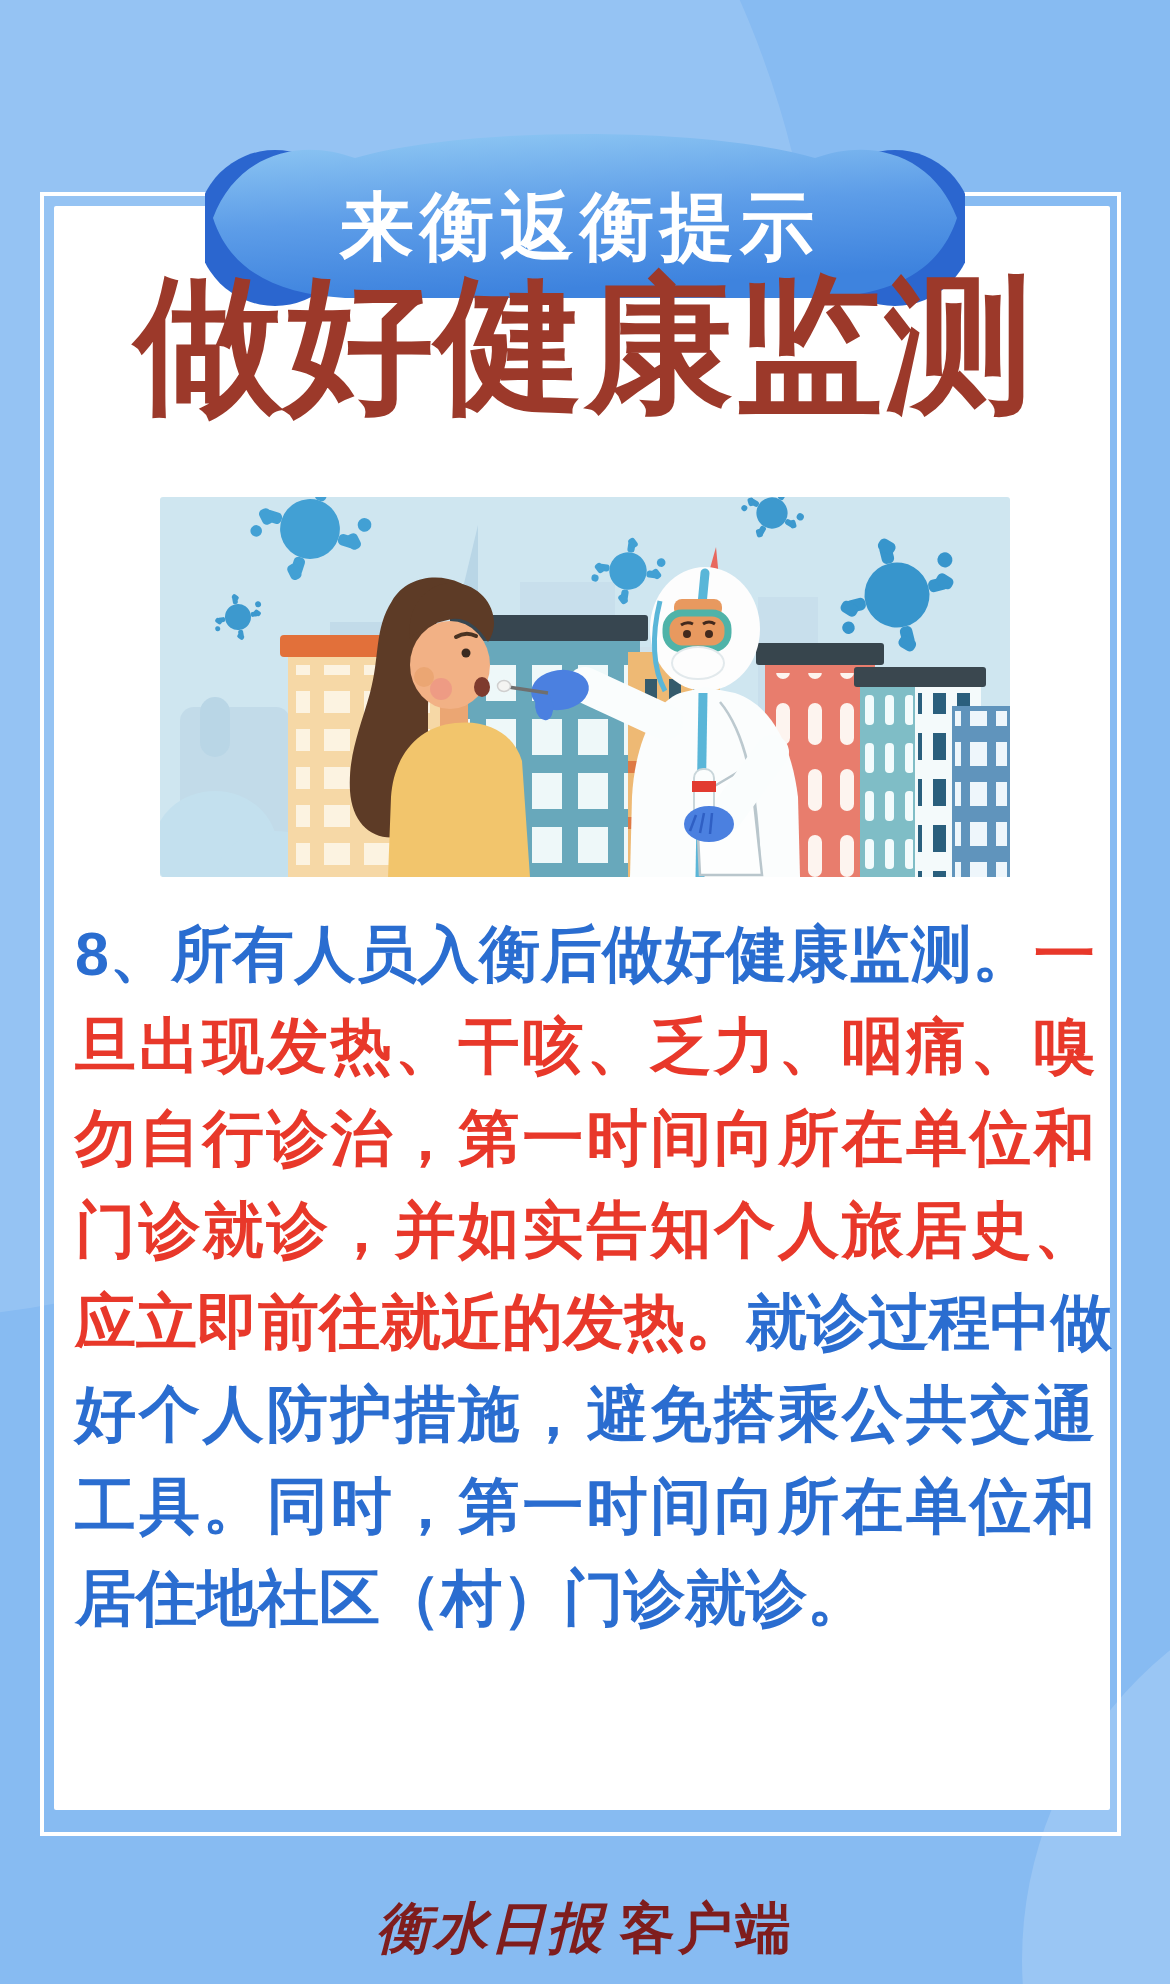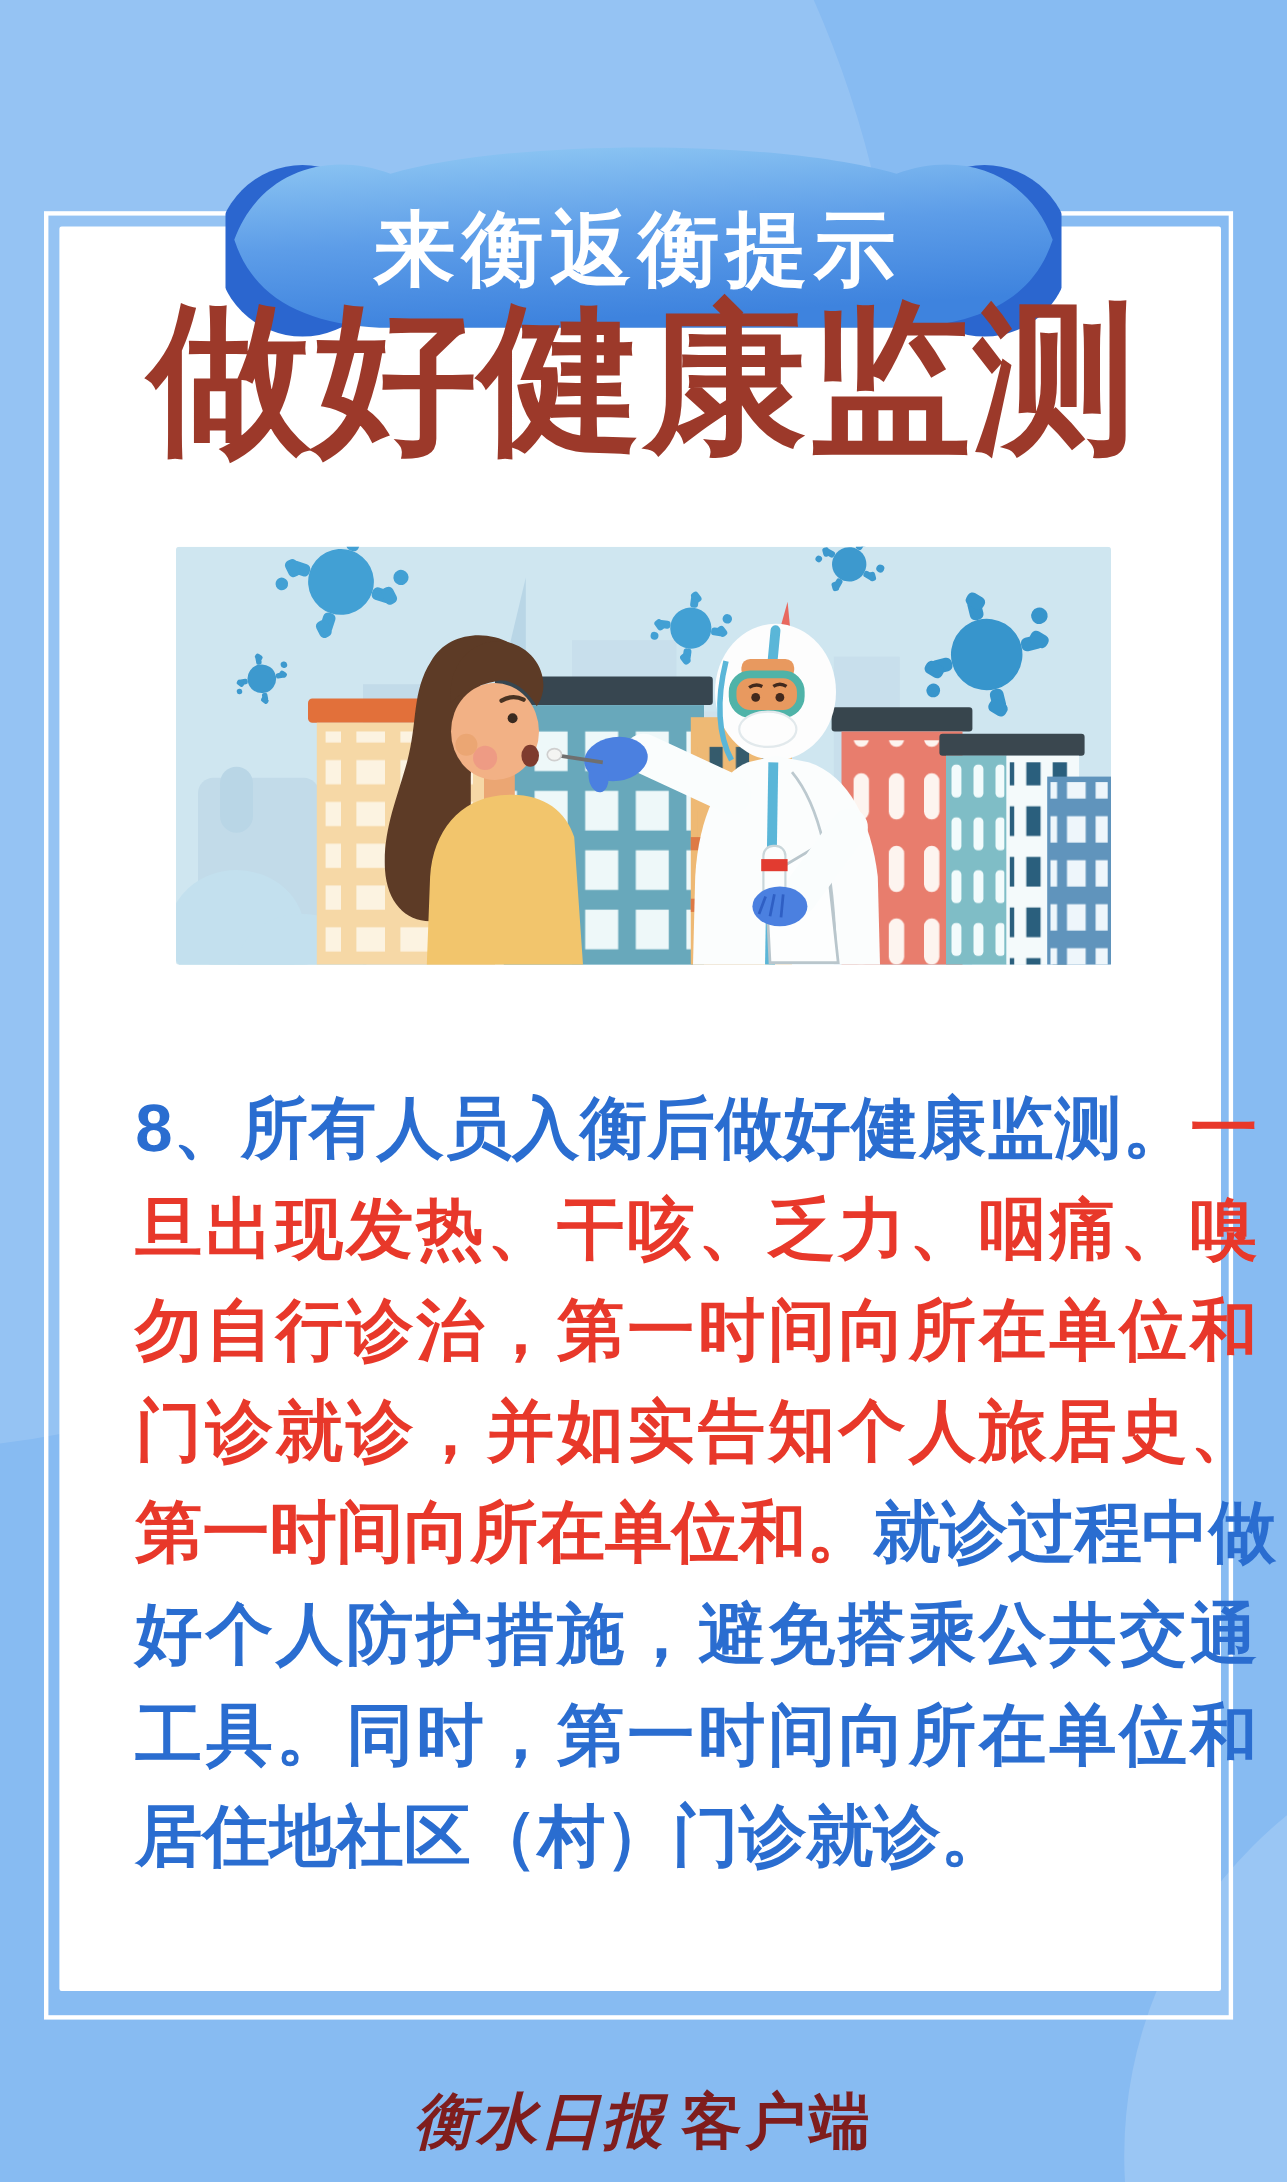--- a/index.html
+++ b/index.html
@@ -27,21 +27,21 @@
     font-size:74px;font-weight:bold;color:#ffffff;letter-spacing:6px;
   }
 
   #main-title{
     position:absolute;left:0;top:252px;width:1170px;text-align:center;
     font-size:148px;font-weight:800;color:#9c392a;letter-spacing:2px;line-height:1.25;
   }
 
   #illustration{position:absolute;left:160px;top:497px;width:850px;height:380px;}
 
-  #body-text{position:absolute;left:75px;top:979px;width:1020px;margin-left:48px;}
+  #body-text{position:absolute;left:75px;top:908px;width:1020px;}
   .body-line{
     height:92px;line-height:92px;font-size:61px;font-weight:bold;
     text-align:justify;text-align-last:justify;white-space:nowrap;
   }
   .body-line.last{text-align-last:left;}
   .seg[data-color="blue"]{color:#2a6dd0;}
   .seg[data-color="red"]{color:#e8382a;}
 
   #footer{
     position:absolute;left:0;top:1892px;width:1170px;text-align:center;
@@ -246,21 +246,21 @@
     <div class="body-line">
       <span class="seg" data-color="red">旦出现发热、干咳、乏力、咽痛、嗅</span>
     </div>
     <div class="body-line">
       <span class="seg" data-color="red">勿自行诊治，第一时间向所在单位和</span>
     </div>
     <div class="body-line">
       <span class="seg" data-color="red">门诊就诊，并如实告知个人旅居史、</span>
     </div>
     <div class="body-line">
-      <span class="seg" data-color="red">第一时间向所在单位和。</span><span class="seg" data-color="blue">就诊过程中做</span>
+      <span class="seg" data-color="red">应立即前往就近的发热。</span><span class="seg" data-color="blue">就诊过程中做</span>
     </div>
     <div class="body-line">
       <span class="seg" data-color="blue">好个人防护措施，避免搭乘公共交通</span>
     </div>
     <div class="body-line">
       <span class="seg" data-color="blue">工具。同时，第一时间向所在单位和</span>
     </div>
     <div class="body-line last">
       <span class="seg" data-color="blue">居住地社区（村）门诊就诊。</span>
     </div>

